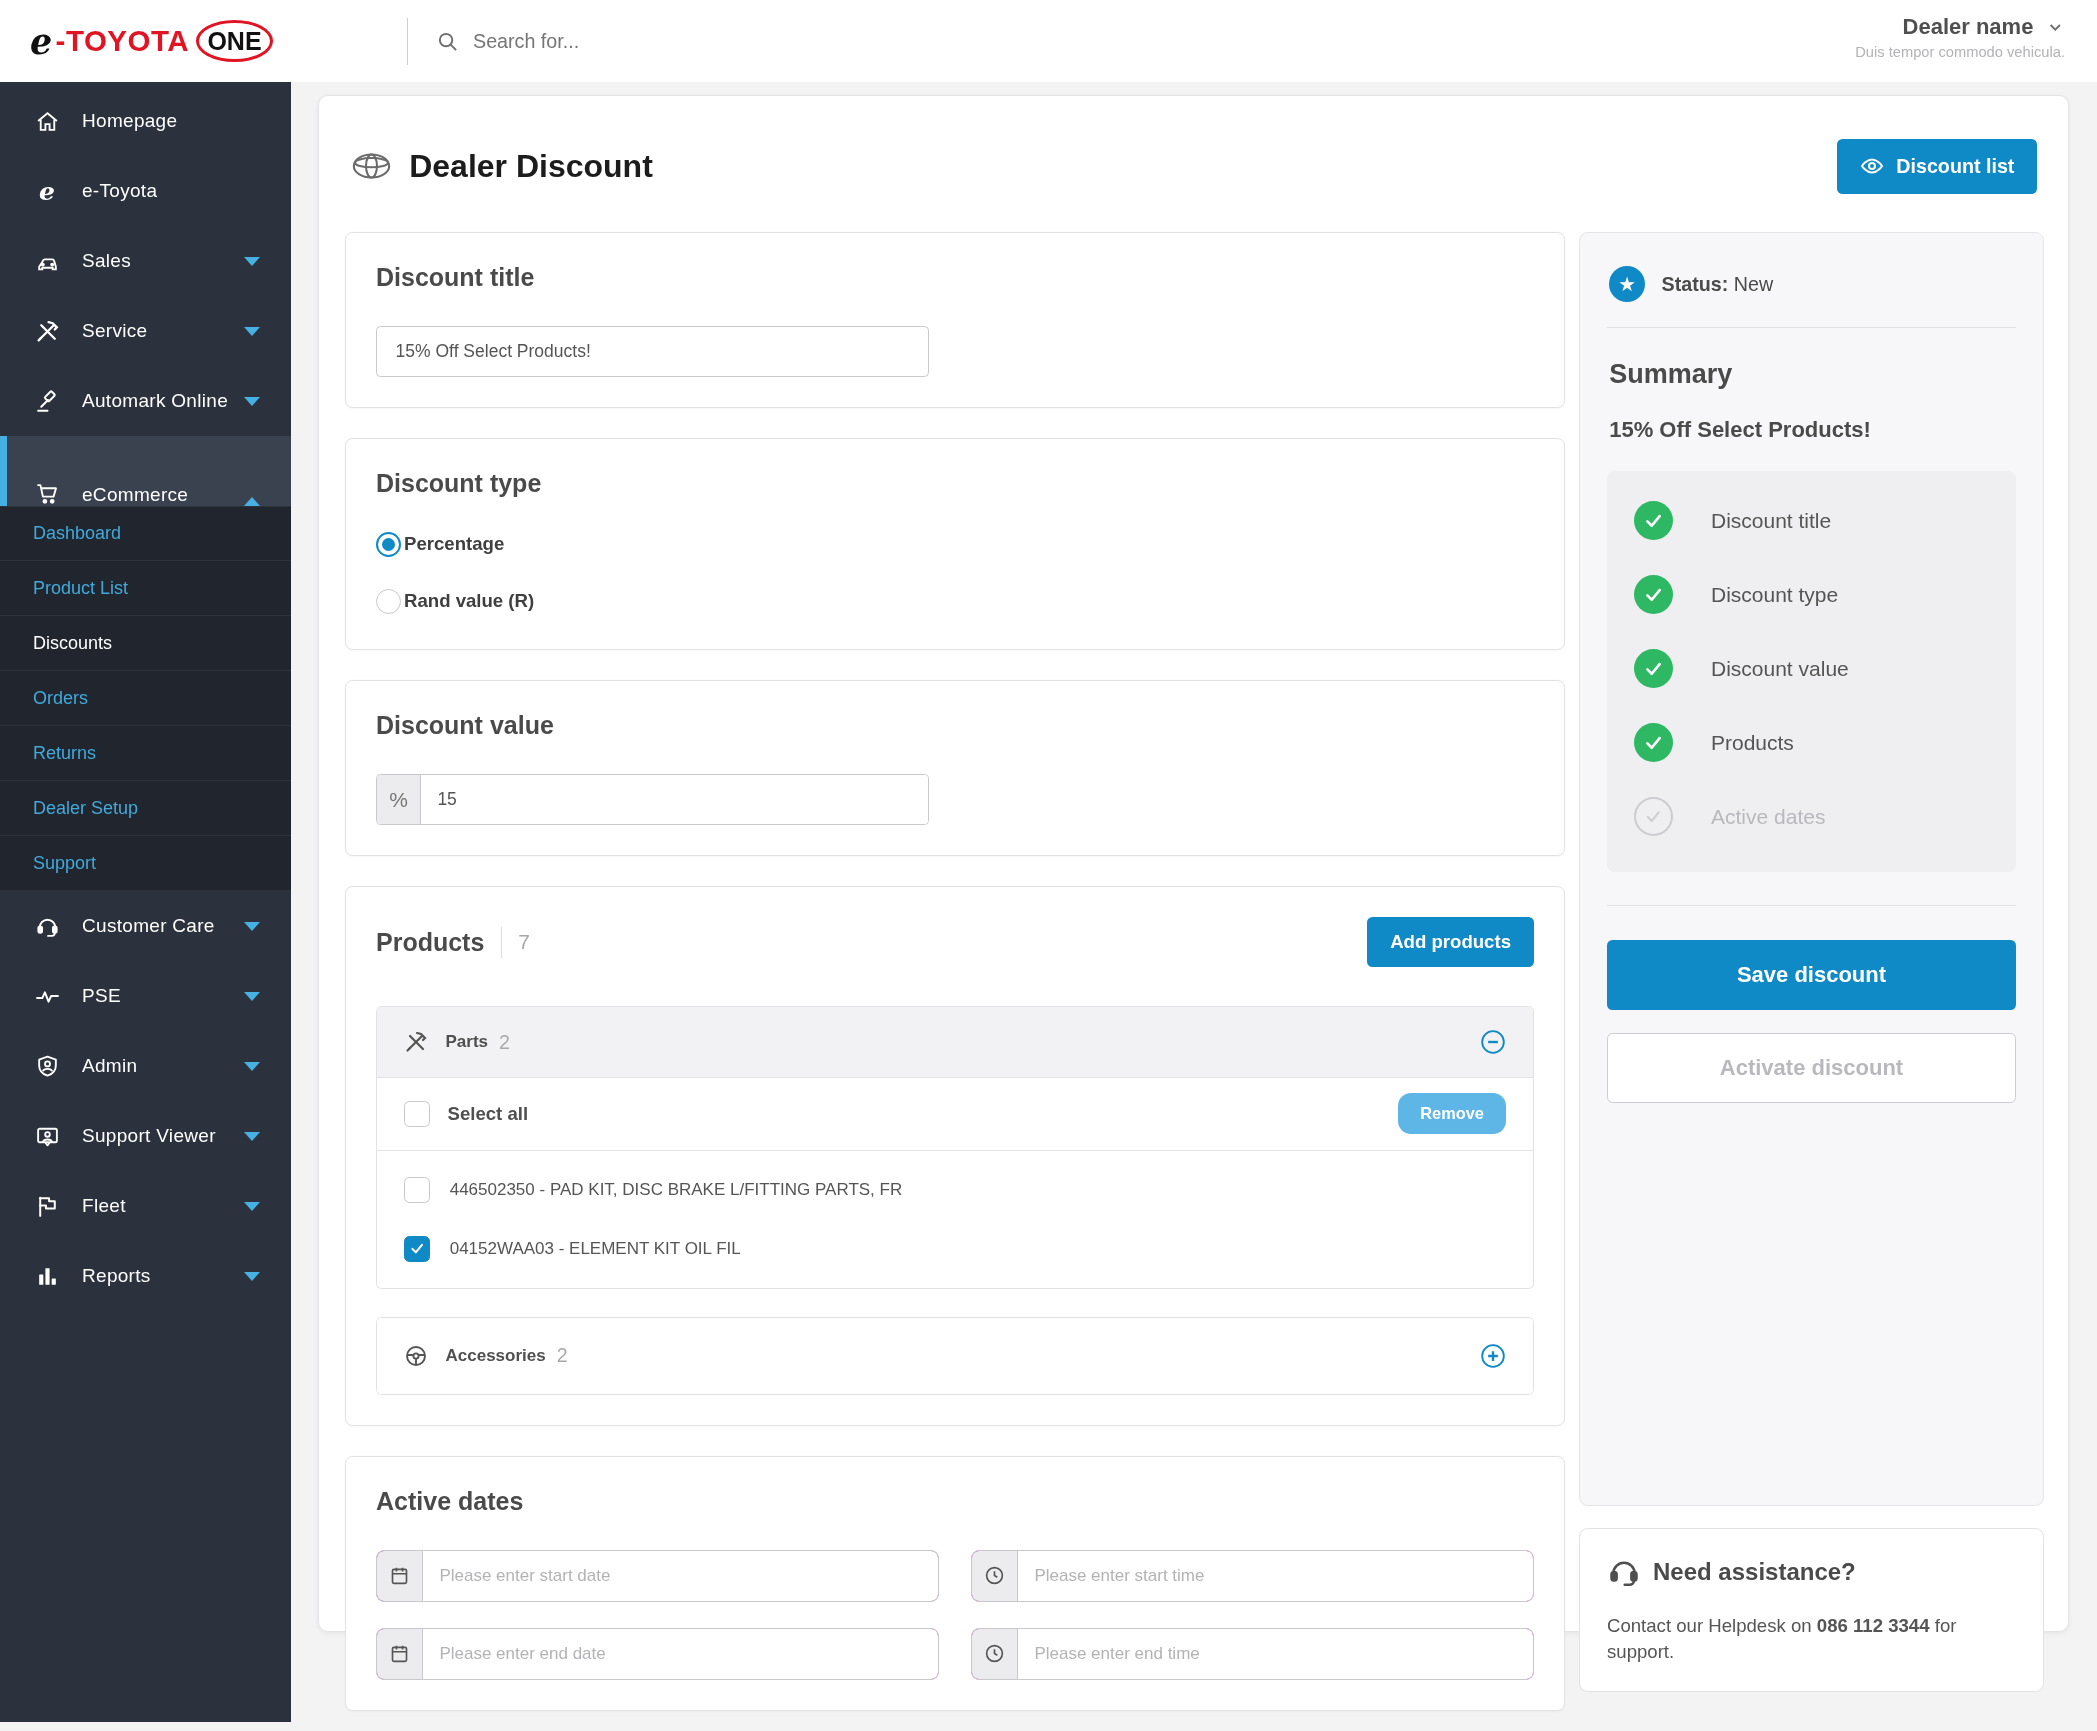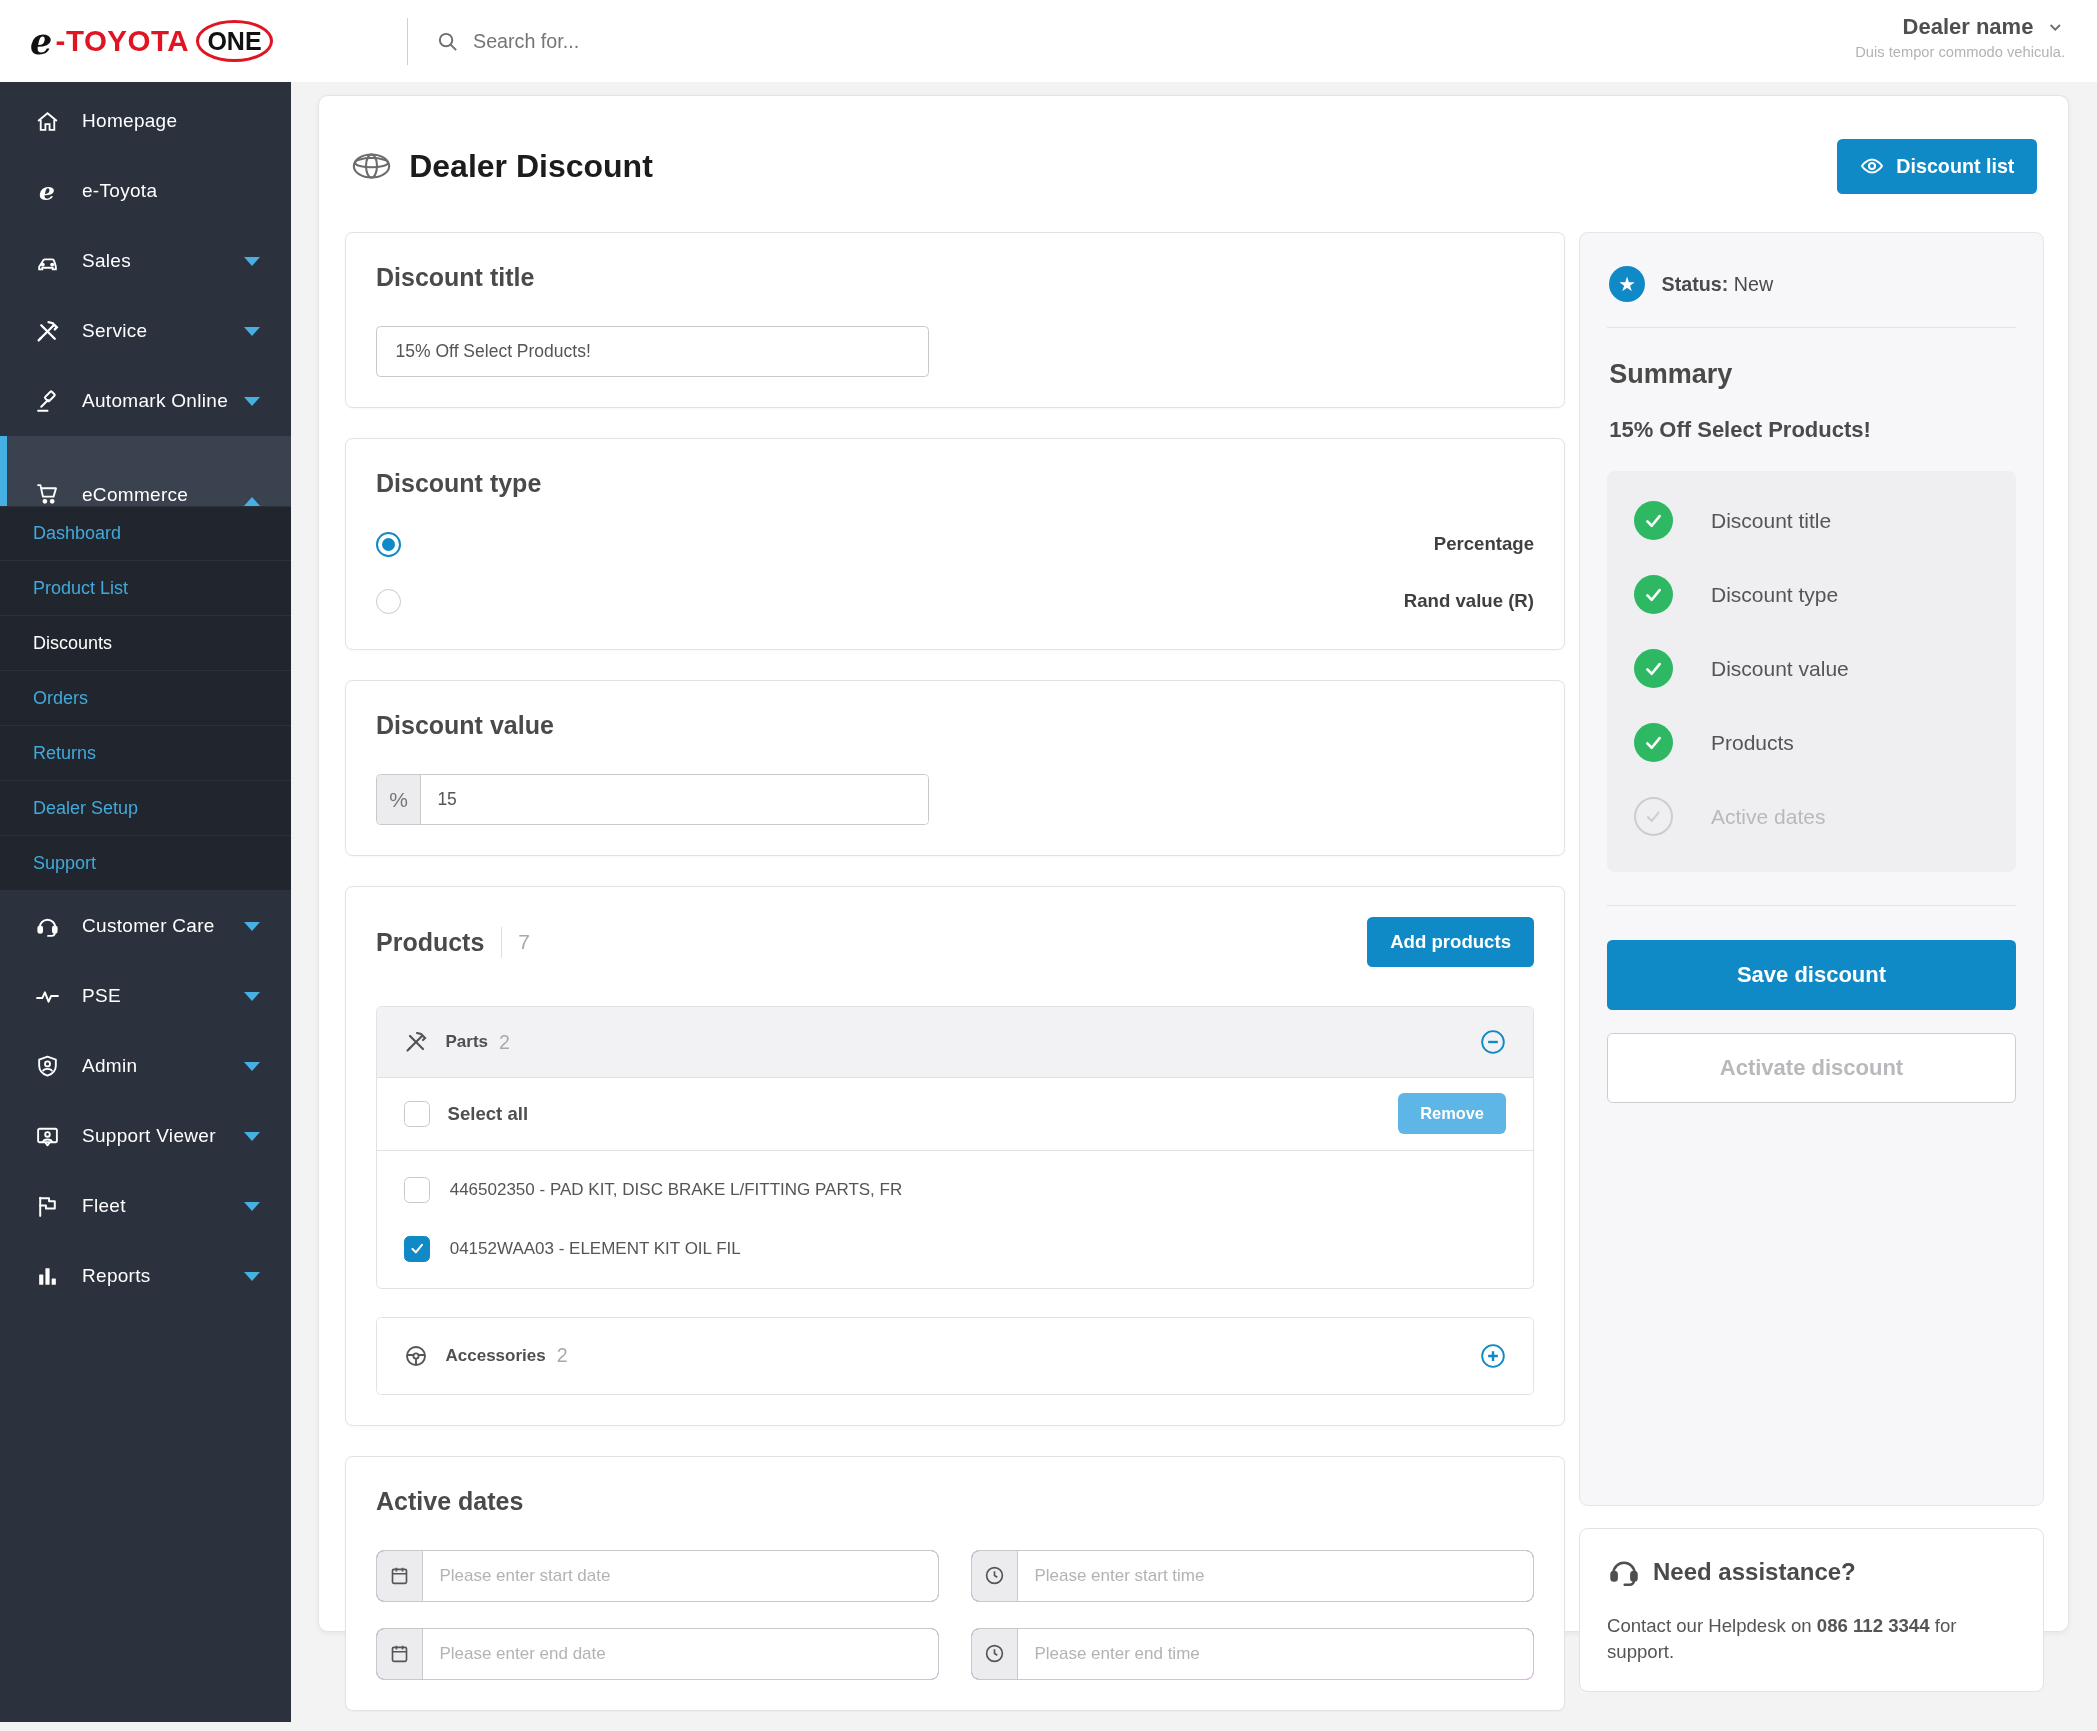--- a/index.html
+++ b/index.html
@@ -55,21 +55,21 @@
   .col-left { flex:1; }
   .col-right { width:465px; flex:none; display:flex; flex-direction:column; }
 
   .card { border:0.5px solid #e2e2e6; border-radius:7.6px; background:#fff; padding:30px; margin-bottom:30px; box-shadow:0 0.5px 2.2px rgba(0,0,0,.03); }
   .card h2 { font-size:25px; font-weight:bold; color:#4a4a4a; margin-bottom:34px; }
 
   .text-input { width:553px; height:51px; border:1.1px solid #c9c9cd; border-radius:4.4px; font-size:17.5px; color:#555; padding:0 18.6px; outline:none; font-family:"Liberation Sans", sans-serif; }
   .text-input::placeholder { color:#b3b3b6; }
 
   
-  .radio-row { display:flex; align-items:center; gap:12px; margin-bottom:32px; cursor:pointer;justify-content:space-between; }
+  .radio-row { display:flex; align-items:center; gap:3px; margin-bottom:32px; cursor:pointer; }
   .radio-row:last-child { margin-bottom:5.5px; }
   .radio { width:25px; height:25px; border-radius:50%; flex:none; position:relative; border:1.6px solid #c9c9cd; background:#fff; }
   .radio.sel { border:2.2px solid #1089c7; }
   .radio.sel::after { content:""; position:absolute; left:50%; top:50%; width:13px; height:13px; margin:-6.6px 0 0 -6.6px; border-radius:50%; background:#1089c7; }
   .radio-label { font-size:18.6px; font-weight:bold; color:#3f3f3f; }
 
   
   .igroup { display:flex; width:553px; height:51px; border:1.1px solid #c9c9cd; border-radius:4.4px; overflow:hidden; background:#fff; }
   .igroup .prefix { width:44px; background:#ececee; border-right:1.1px solid #c9c9cd; display:flex; align-items:center; justify-content:center; font-size:21px; color:#777; flex:none; }
   .igroup input { flex:1; border:none; outline:none; font-size:17.5px; color:#555; padding:0 16.4px; font-family:"Liberation Sans", sans-serif; }
@@ -85,21 +85,21 @@
   .accordion { border:0.5px solid #e2e2e6; border-radius:5.5px; overflow:hidden; }
   .acc-head { background:#f2f2f4; display:flex; align-items:center; padding:22px 27px; }
   .acc-head.white { background:#fff; padding:25px 27px; }
   .acc-title { font-size:17px; font-weight:bold; color:#4f4f4f; margin-left:17.5px; }
   .acc-count { font-size:19.7px; color:#a9a9ad; margin-left:11px; }
   .circle-btn { margin-left:auto; width:26px; height:26px; flex:none; cursor:pointer; }
   .toolbar-row { display:flex; align-items:center; padding:15.3px 27px; border-top:0.5px solid #e2e2e6; }
   .cbx { width:26px; height:26px; border:1.6px solid #c9c9cd; border-radius:5.5px; background:#fff; flex:none; display:flex; align-items:center; justify-content:center; cursor:pointer; }
   .cbx.checked { background:#1089c7; border-color:#1089c7; }
   .cbx-label { font-size:18.6px; font-weight:bold; color:#4f4f4f; margin-left:17.5px; }
-  .btn-remove { margin-left:auto; background:#5eb6e6; color:#fff; font-size:16.4px; font-weight:bold; border-radius:6px; padding:11px 22px; }
+  .btn-remove { margin-left:auto; background:#5eb6e6; color:#fff; font-size:16.4px; font-weight:bold; border-radius:13px; padding:11px 22px; }
   .item-row { display:flex; align-items:center; padding:16.4px 27px; }
   .items-box { border-top:0.5px solid #e2e2e6; padding:9.8px 0; }
   .item-label { font-size:17px; color:#555; margin-left:19.7px; }
   .acc-gap { height:28px; }
 
   
   .dates-grid { display:grid; grid-template-columns:1fr 1fr; gap:26px 32px; }
   .dgroup { display:flex; height:52px; border:1.1px solid #c9c9cd; border-radius:8px; overflow:hidden; background:#a21caf; }
   .dgroup .prefix { width:46px; background:#ececee; border-right:1.1px solid #c9c9cd; display:flex; align-items:center; justify-content:center; flex:none; color:#555; }
   .dgroup input { flex:1; border:none; outline:none; font-size:17px; color:#555; padding:0 16.4px; font-family:"Liberation Sans", sans-serif; }

